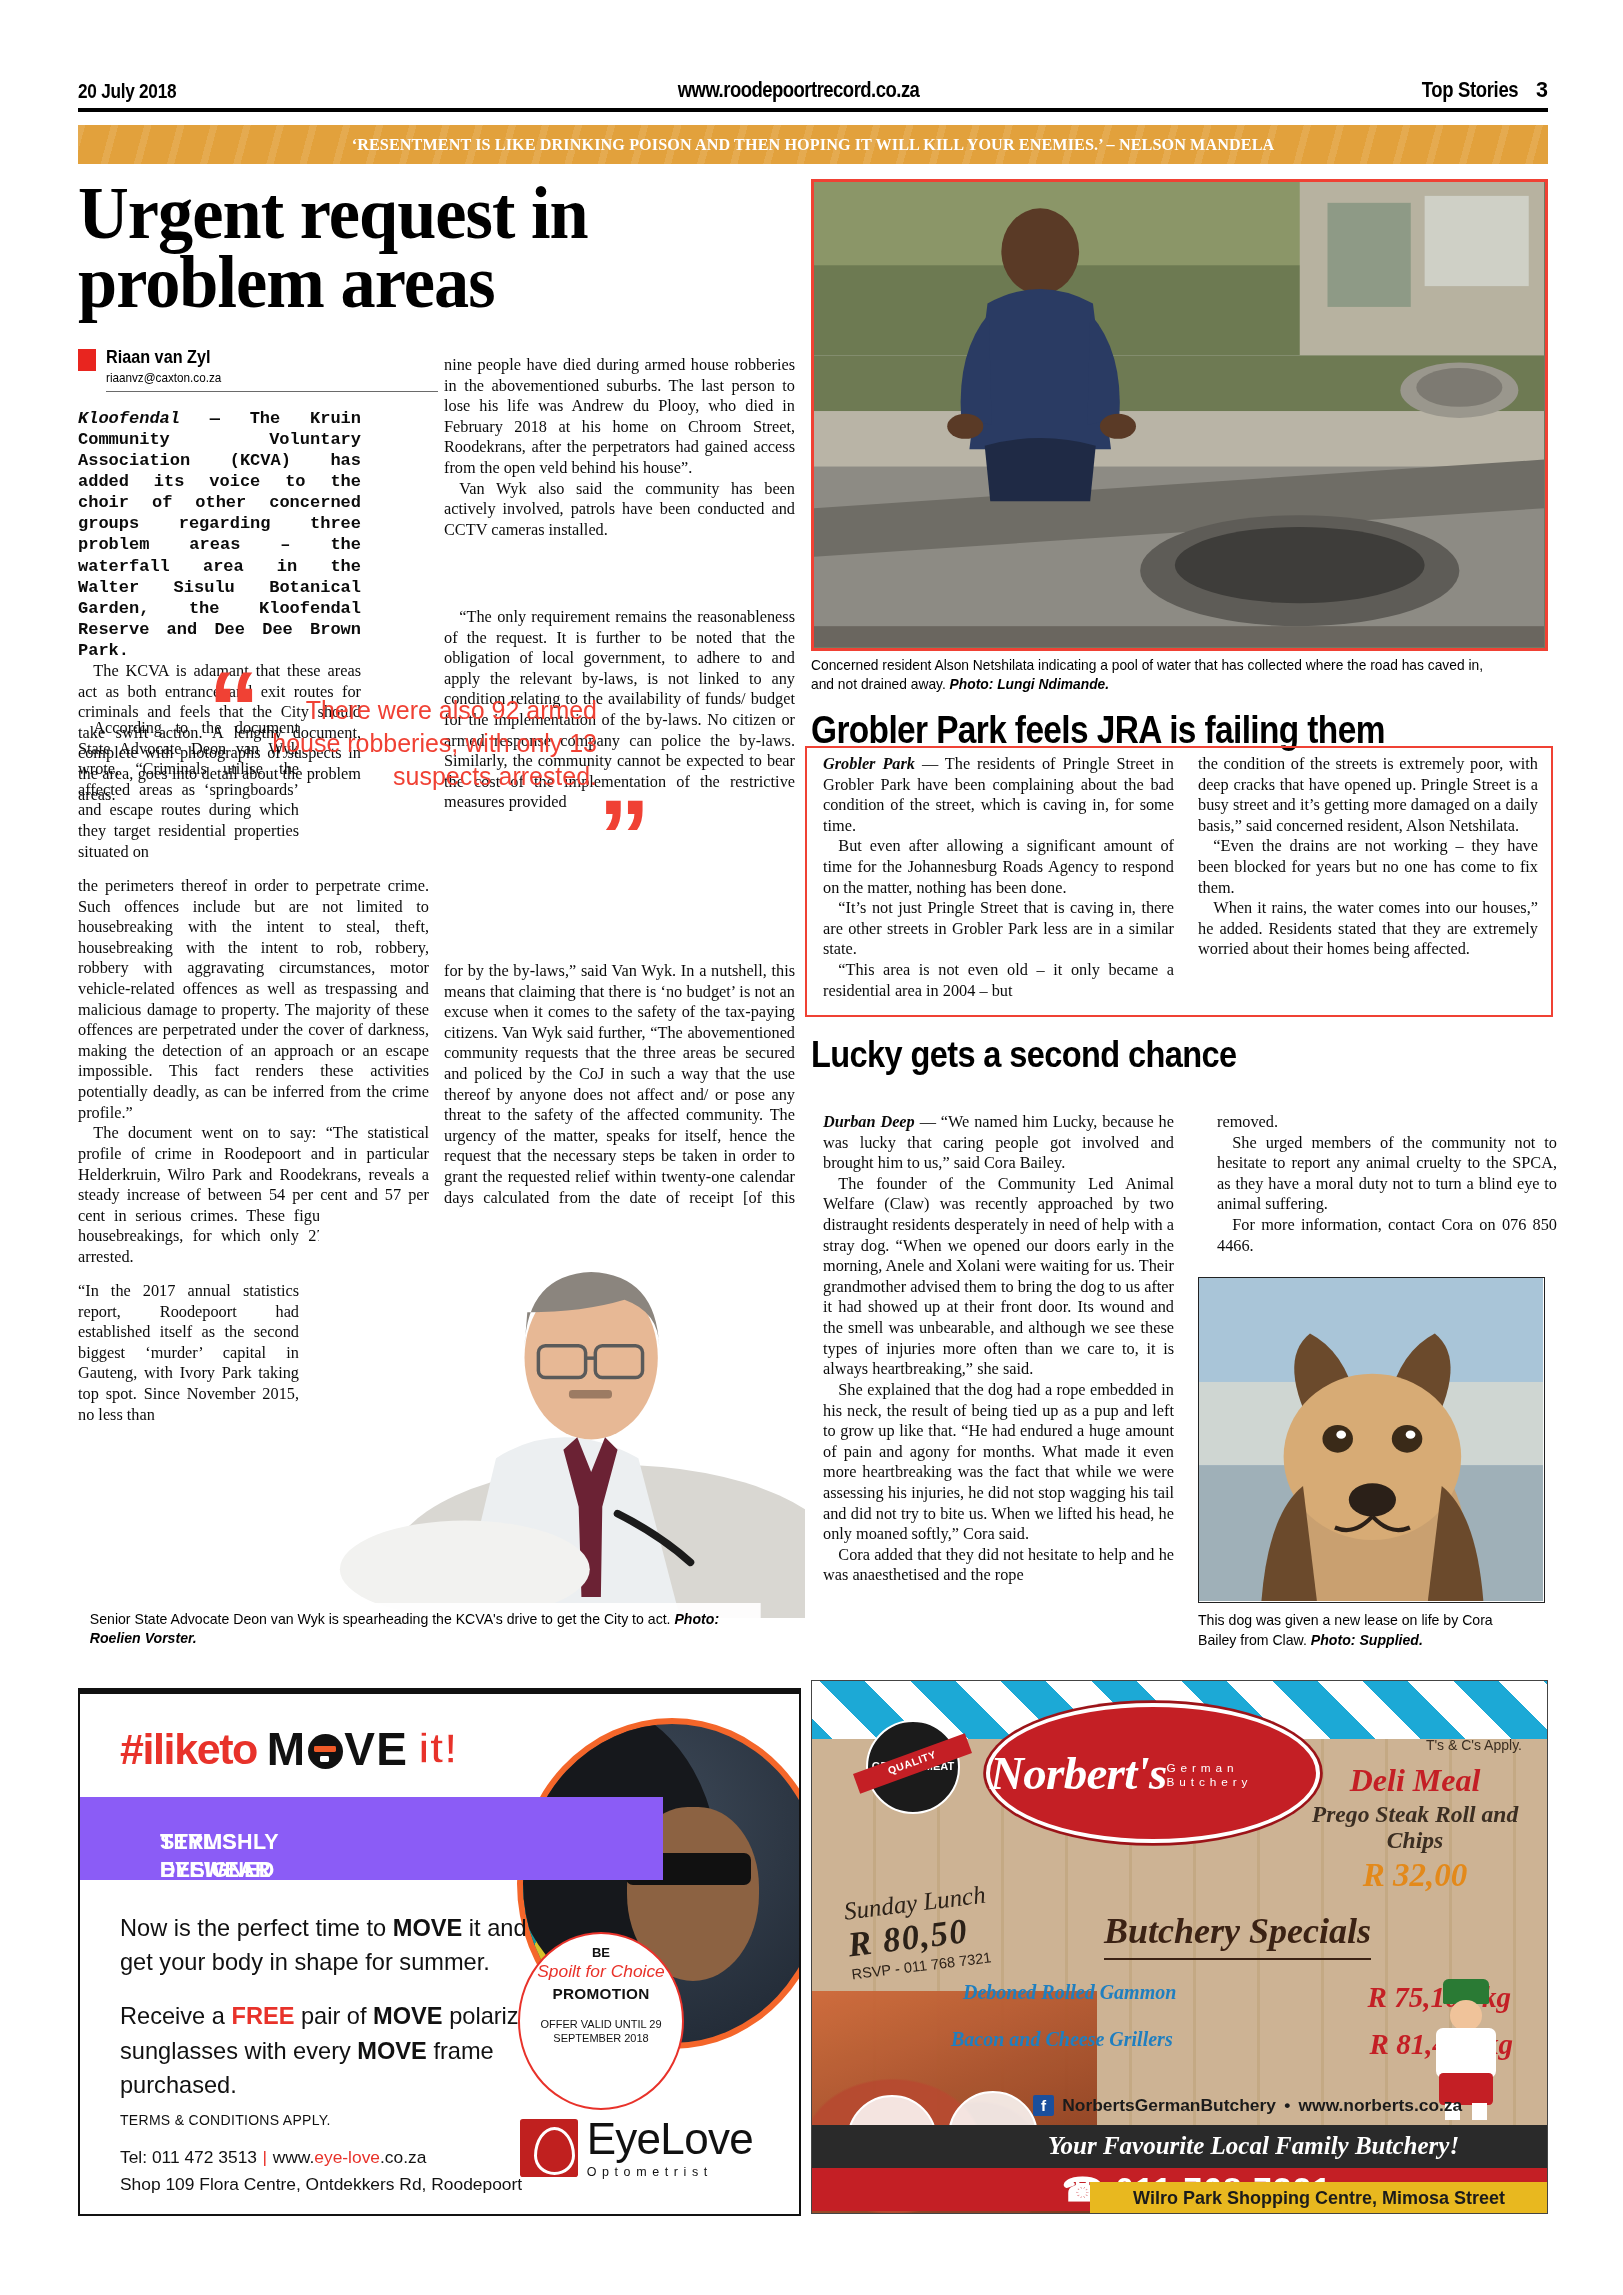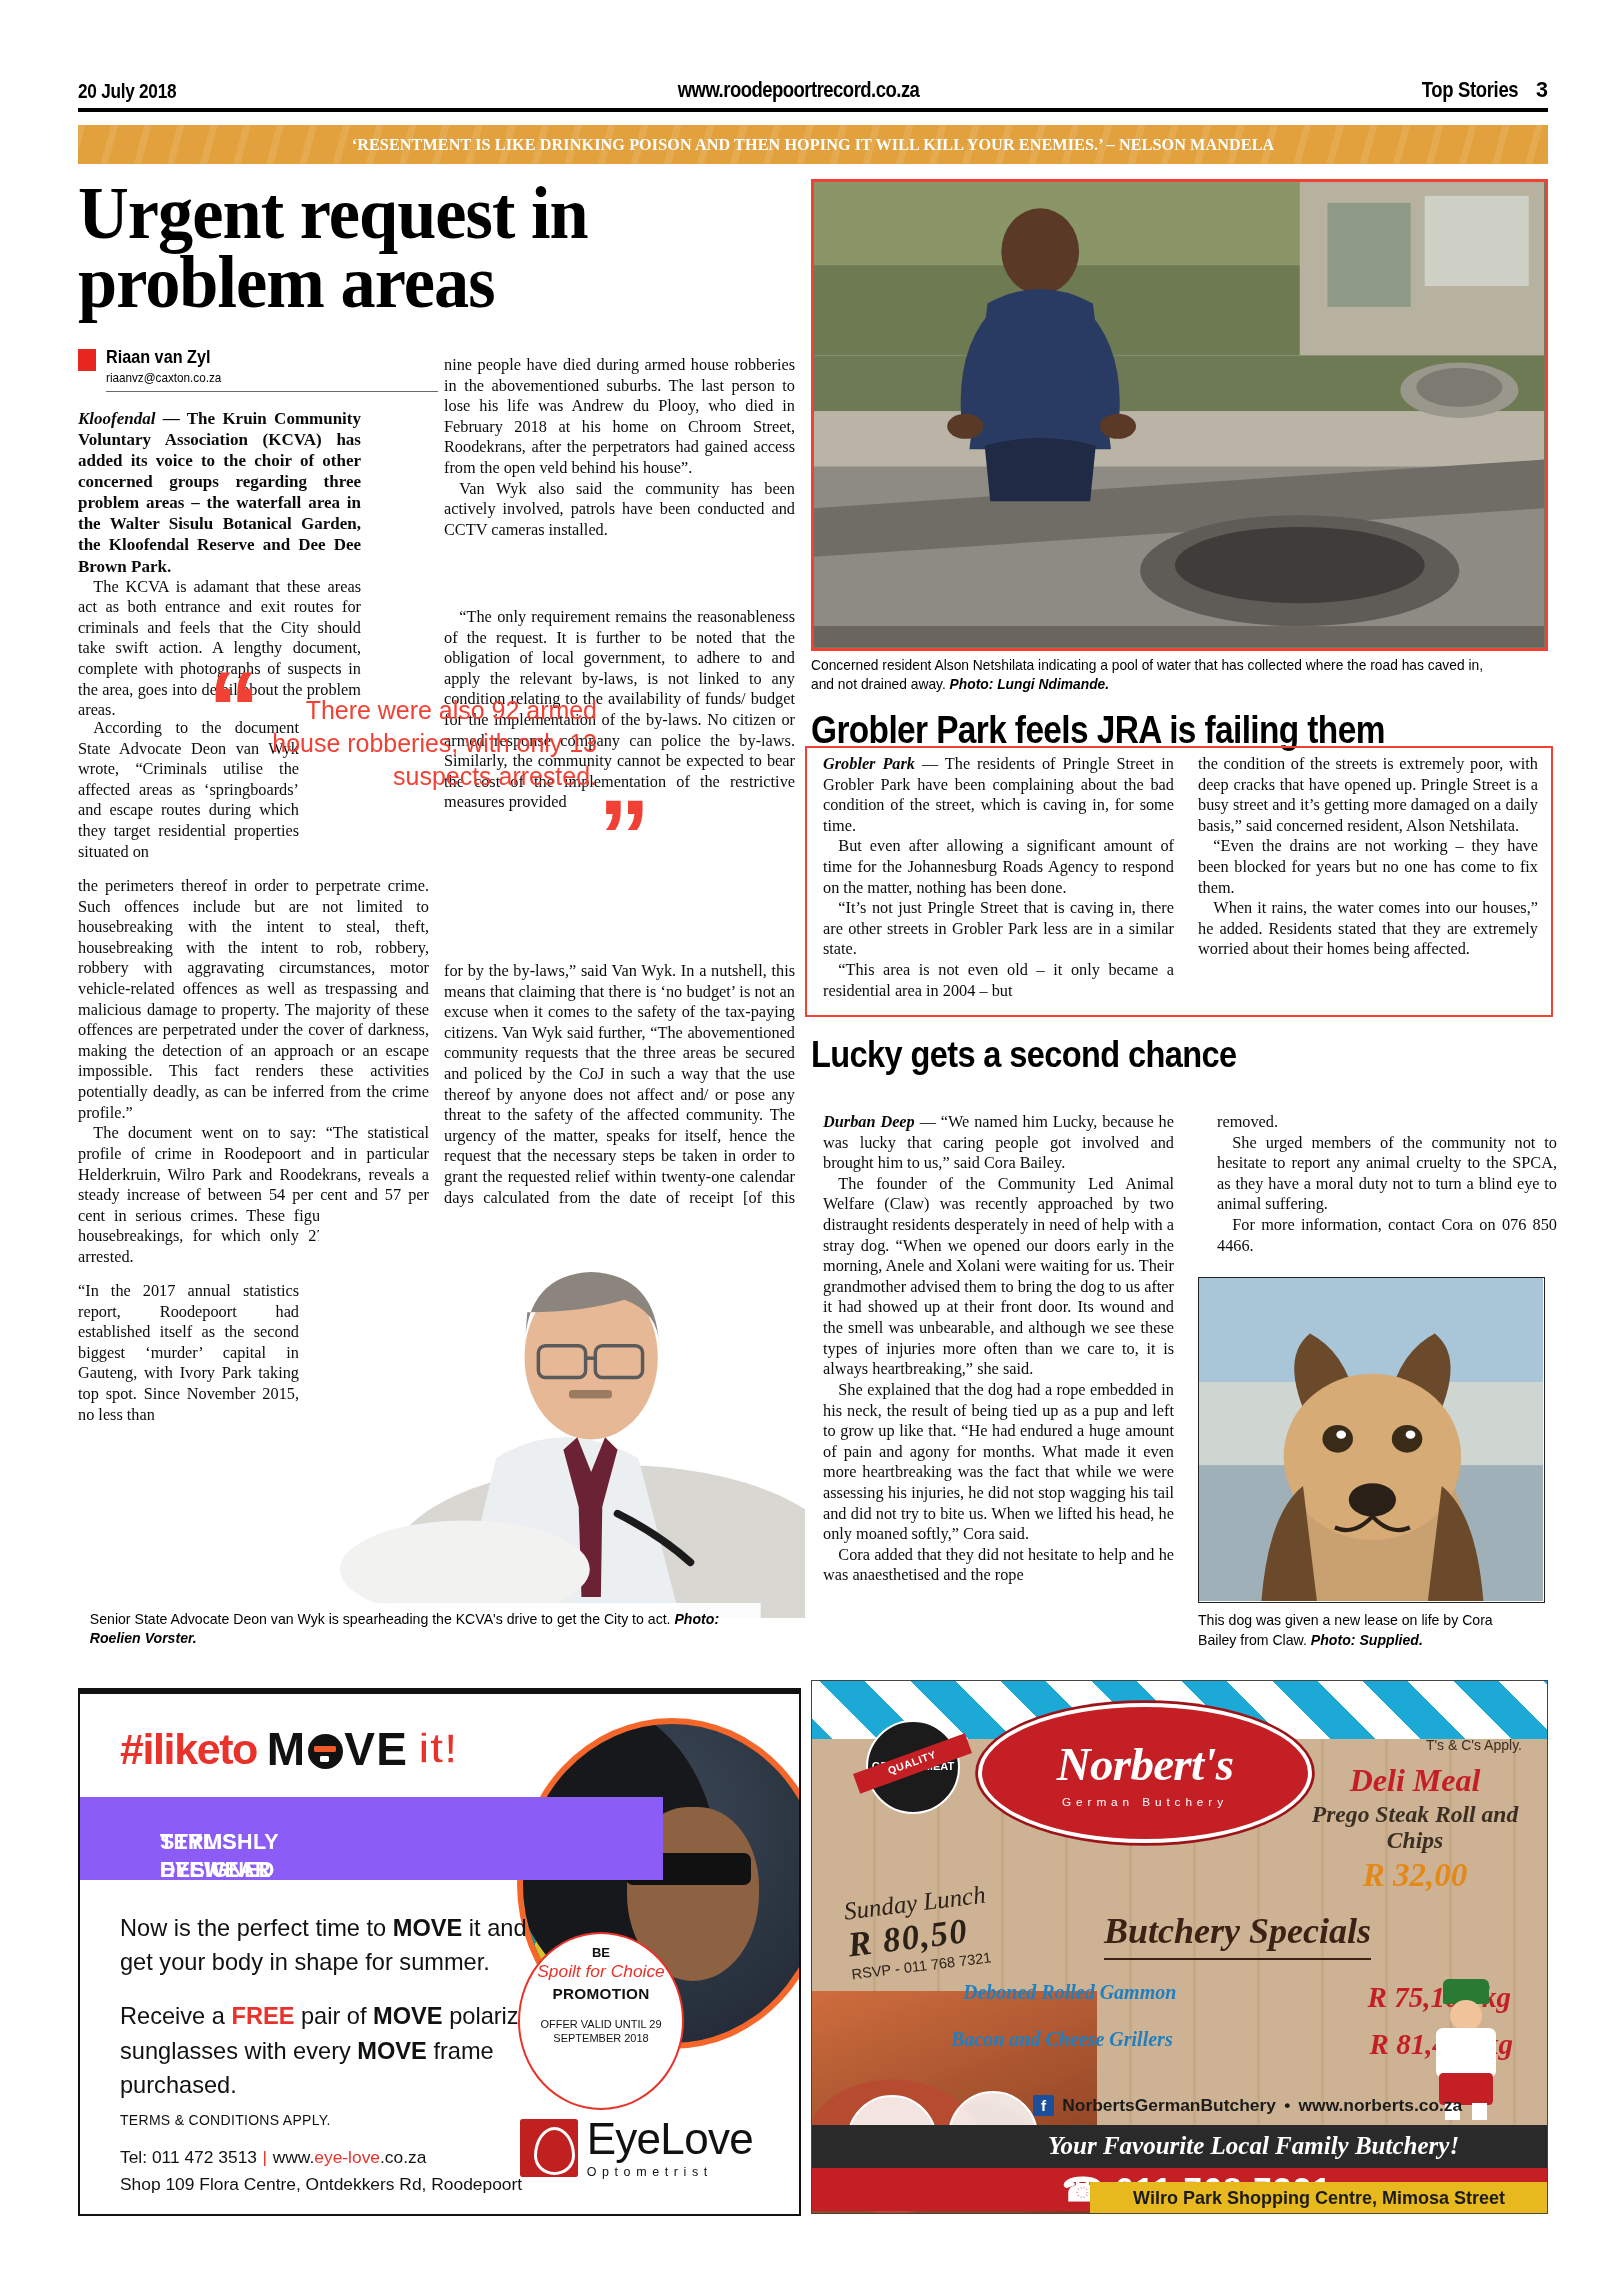--- a/index.html
+++ b/index.html
@@ -39,21 +39,21 @@
   .byline-name{font-family:"Liberation Sans",sans-serif;font-weight:700;font-size:18px;
                transform:scaleX(.9);transform-origin:left top;color:#000;line-height:1.15;}
   .byline-mail{font-family:"Liberation Sans",sans-serif;font-size:13px;transform:scaleX(.9);
                transform-origin:left top;color:#000;margin-top:2.1px;}
   .byline-rule{margin-top:6.2px;width:332px;height:1.4px;background:#6a6a6a;margin-left:28px;}
 
   
   .col{position:absolute;font-family:"Liberation Serif",serif;font-size:16.3px;line-height:1.265;
        color:#0b0b0b;text-align:justify;}
   .col p{margin:0;text-indent:15.3px;}
-  .col p.lead{text-indent:0;font-weight:700;font-size:17px;line-height:1.24;}
+  .col p.lead{text-indent:0;font-weight:700;font-size:17px;line-height:1.24;font-family:Liberation Mono, monospace;}
   .col p.noind{text-indent:0;}
   .col .kicker{font-style:italic;font-weight:700;}
 
   #c1{left:78px;top:408px;width:283px;}
   #c1b{left:78px;top:850px;width:351px;}
   #c1c{left:78px;top:1218px;width:221px;}
   #c2{left:444px;top:355px;width:351px;}
   #c2c{left:444px;top:1246px;width:351px;text-align:right;}
   #c2c p{text-indent:0;}
 
@@ -164,23 +164,23 @@
   .eyelove .n{font-size:44px;color:#111;letter-spacing:-0.7px;line-height:1;}
   .eyelove .s{font-size:12.5px;color:#111;letter-spacing:5.6px;margin-top:4.2px;}
 
   
   .ad-right{position:absolute;left:811px;top:1680px;width:737px;height:534px;overflow:hidden;
      background:linear-gradient(180deg,#cbb293 0%,#c2a887 100%);border:1.4px solid #444;box-sizing:border-box;}
   .bav{position:absolute;left:0;top:0;width:100%;height:83px;overflow:hidden;
      background:repeating-linear-gradient(45deg,#1ca9d6 0 32px,#fff 32px 64px);}
   .wood{position:absolute;left:0;top:58px;width:100%;height:476px;
      background:repeating-linear-gradient(90deg,#cdb394 0 61px,#c4a984 61px 64px);}
-  .nlogo{position:absolute;left:166px;top:22px;width:326px;height:132px;border-radius:50%;
+  .nlogo{position:absolute;left:174px;top:22px;width:326px;height:132px;border-radius:50%;
      background:#c41f25;border:4.2px solid #fff;box-shadow:0 0 0 2.8px #9c1419;
-     display:flex;flex-direction:column;align-items:center;justify-content:center;}
+     display:flex;flex-direction:row;align-items:center;justify-content:center;}
   .nlogo .n1{font-family:"Liberation Serif",serif;font-style:italic;font-weight:700;
      font-size:47px;color:#fff;letter-spacing:-0.7px;}
   .nlogo .n2{font-family:"Liberation Sans",sans-serif;font-size:11.8px;color:#fff;letter-spacing:4.9px;margin-top:4.2px;}
   .qbadge{position:absolute;left:54px;top:39px;width:90px;height:90px;border-radius:50%;
      background:#1b1b1b;border:2.8px solid #fff;color:#fff;display:flex;align-items:center;
      justify-content:center;font-family:"Liberation Sans",sans-serif;font-size:11px;font-weight:700;
      text-align:center;line-height:1.2;}
   .qbadge .rib{position:absolute;left:-15.3px;top:30.5px;width:119px;height:21px;background:#c41f25;
      transform:rotate(-20deg);color:#fff;font-size:10.4px;display:flex;align-items:center;
      justify-content:center;letter-spacing:0.7px;}

